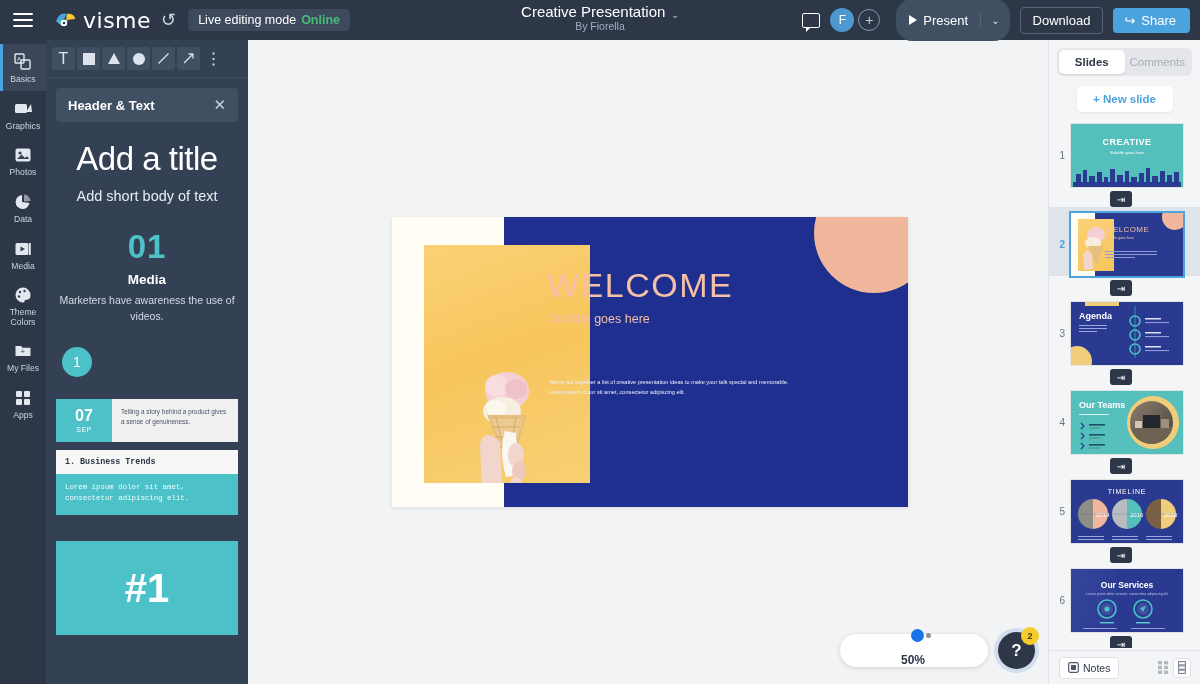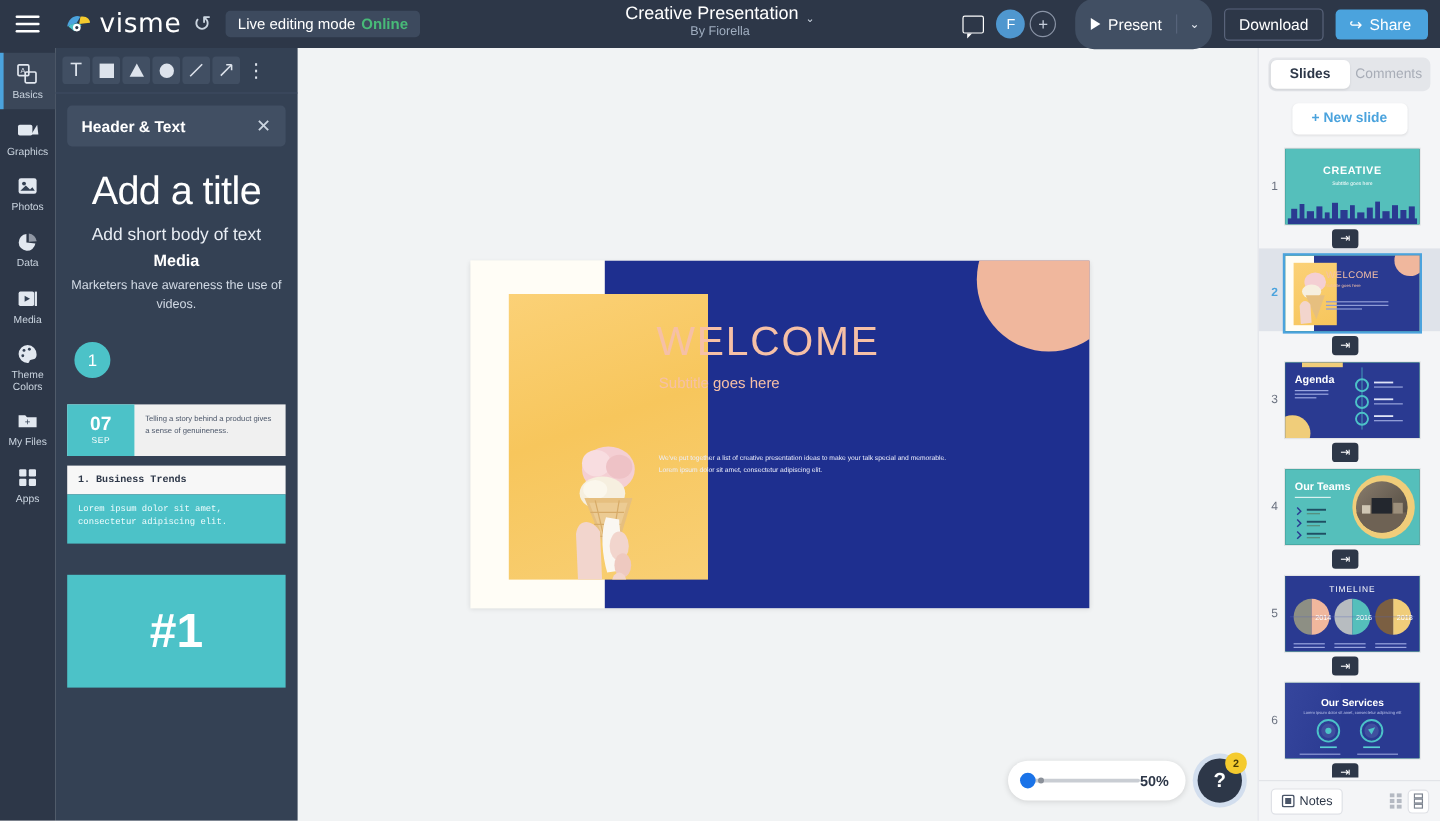--- a/index.html
+++ b/index.html
@@ -136,21 +136,21 @@
     width:70px; height:140px; }
   .welcome { position:absolute; left:155px; top:49px; font-size: 34px; color:#f6c0a6;
     letter-spacing: 1.5px; font-weight:400; font-family:"Liberation Sans",sans-serif; }
   .wel-sub { position:absolute; left:157px; top:95px; font-size: 12.5px; color:#f6c0a6; }
   .wel-body { position:absolute; left:157px; top:160px; width: 245px; font-size: 5.6px;
     color:#eceefb; line-height: 1.85; }
 
   
   .zoombar { position:absolute; left:840px; top:634px; width:148px; height:33px;
     background:#fff; border-radius:17px; display:flex; align-items:center; gap:0;
-    padding: 0 14px 0 12px; box-shadow: 0 1px 5px rgba(0,0,0,.14); z-index:20; }
+    padding: 0 14px 0 12px; box-shadow: 0 1px 5px rgba(0,0,0,.14); z-index:20;flex-direction:column; }
   .zs { position:relative; flex:1; height: 3px; background:#c9cdd3; border-radius:2px; }
   .zs-knob { position:absolute; left:-2px; top:-5px; width:13px; height:13px; border-radius:50%;
     background:#1a73e8; cursor:pointer; }
   .zs-dot { position:absolute; left:13px; top:-1px; width:5px; height:5px; border-radius:50%;
     background:#8a9099; }
   .zoom-val { font-size: 12px; color:#2d3748; font-weight:600; }
   .helpbtn { position:absolute; left:998px; top:632px; width:37px; height:37px; border-radius:50%;
     background:#2d3748; color:#fff; font-size:17px; font-weight:700; display:flex;
     align-items:center; justify-content:center; box-shadow: 0 0 0 4px rgba(120,160,220,.25);
     z-index:20; cursor:pointer;}
@@ -166,21 +166,21 @@
     color:#a8adb7; cursor:pointer; }
   .rtab.active { background:#fff; color:#2d3748; font-weight:600; box-shadow:0 1px 2px rgba(0,0,0,.09);}
   .newslide { margin: 10px auto 0; width: 96px; background:#fff; border-radius:5px; height:26px;
     display:flex; align-items:center; justify-content:center; gap:4px; font-size: 11.5px;
     color:#4ba3dd; font-weight:600; box-shadow:0 1px 2px rgba(0,0,0,.08); cursor:pointer; }
   .slist { position:absolute; left:0; right:0; top:78px; bottom:36px; overflow:hidden; }
   .srow { position:relative; display:flex; align-items:center; padding: 6px 8px 0 0; }
   .srow.sel { background:#dfe3ea; }
   .snum { width: 22px; text-align:right; font-size: 10px; color:#6b7280; padding-right: 6px; }
   .snum.sel { color:#4ba3dd; font-weight:700; }
-  .sthumb { width: 112px; height: 63px; background:#0f766e; position:relative; overflow:hidden;
+  .sthumb { width: 112px; height: 63px; background:#1d4ed8; position:relative; overflow:hidden;
     box-shadow: 0 0 0 1px rgba(0,0,0,.07); cursor:pointer; }
   .sthumb.selb { box-shadow: 0 0 0 2px #4ba3dd; }
   .sarrow { width: 22px; height: 16px; margin: 4px auto 0; margin-left: 61px; background:#2d3748;
     border-radius:3px; display:flex; align-items:center; justify-content:center; color:#fff;
     font-size:10px; cursor:pointer; }
   .rfoot { position:absolute; left:0; right:0; bottom:0; height:34px; background:#f4f5f7;
     border-top:1px solid #e2e4e8; display:flex; align-items:center; gap:10px; padding: 0 10px; }
   .notesbtn { background:#fff; border:1px solid #dfe1e6; border-radius:4px; height:22px;
     display:flex; align-items:center; gap:4px; padding: 0 8px; font-size:10.5px; color:#2d3748;
     cursor:pointer; }
@@ -361,20 +361,21 @@
   <div class="panel-head">
     <span class="panel-head-t">Header &amp; Text</span>
     <span class="panel-x">✕</span>
   </div>
 
   <div class="panel-body">
     <div class="p-title">Add a title</div>
     <div class="p-sub">Add short body of text</div>
 
     <div>
+      <div class="p-num">01</div>
       <div class="p-mid">Media</div>
       <div class="p-desc">Marketers have awareness the use of videos.</div>
     </div>
 
     <div class="promo">
       <div class="promo-circle">1</div>
     </div>
 
     <div class="datecard">
       <div class="datecard-l">

